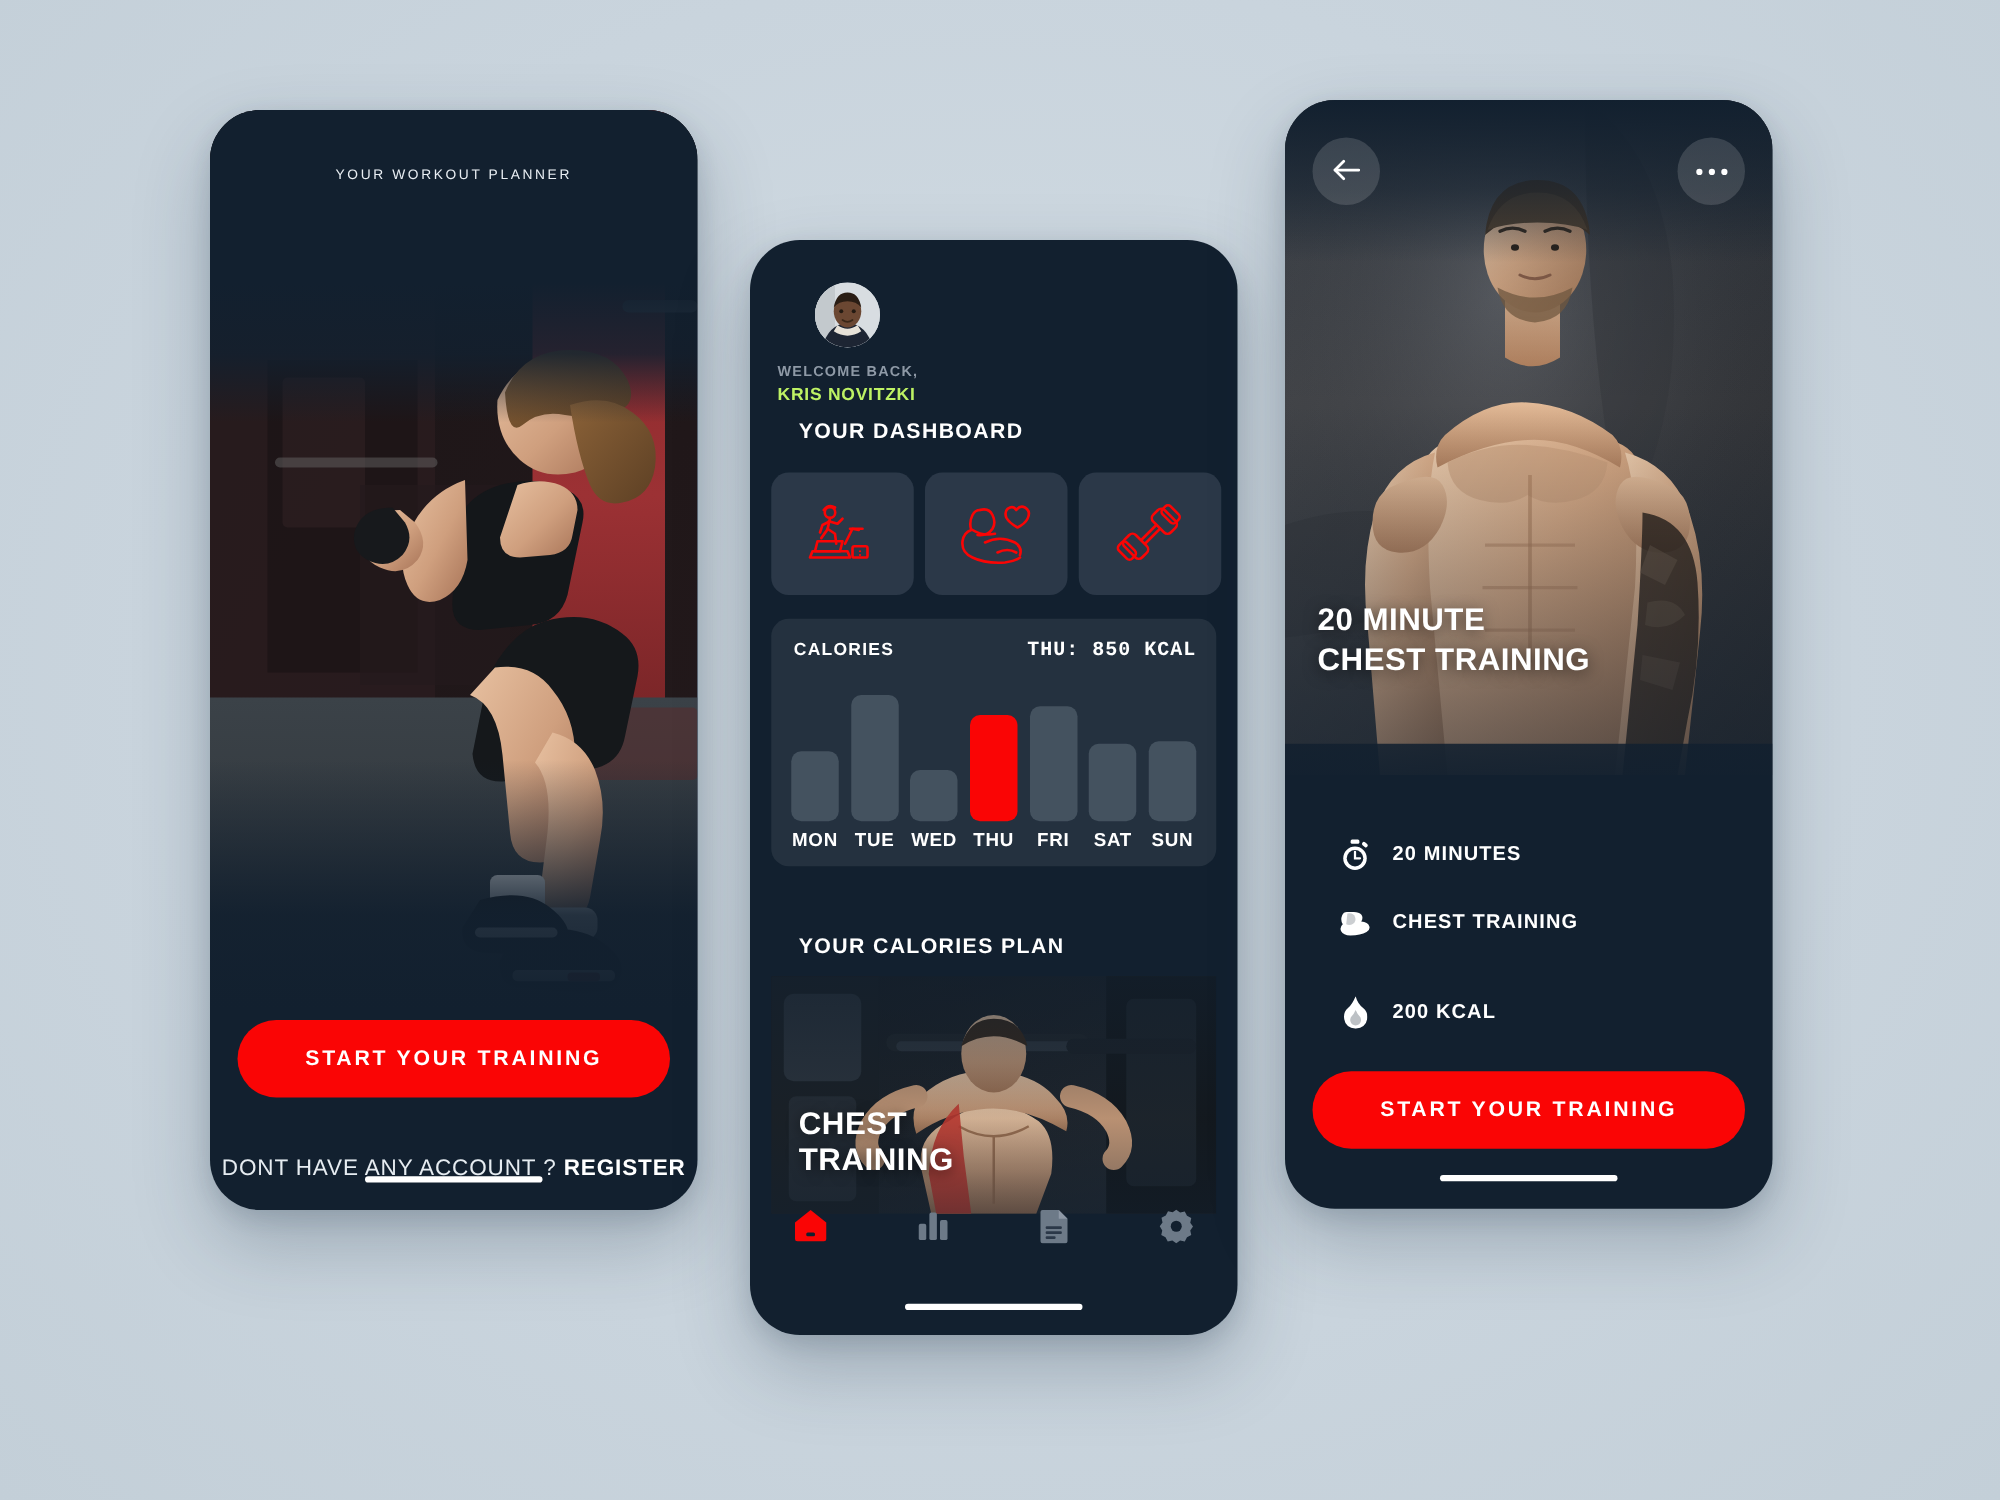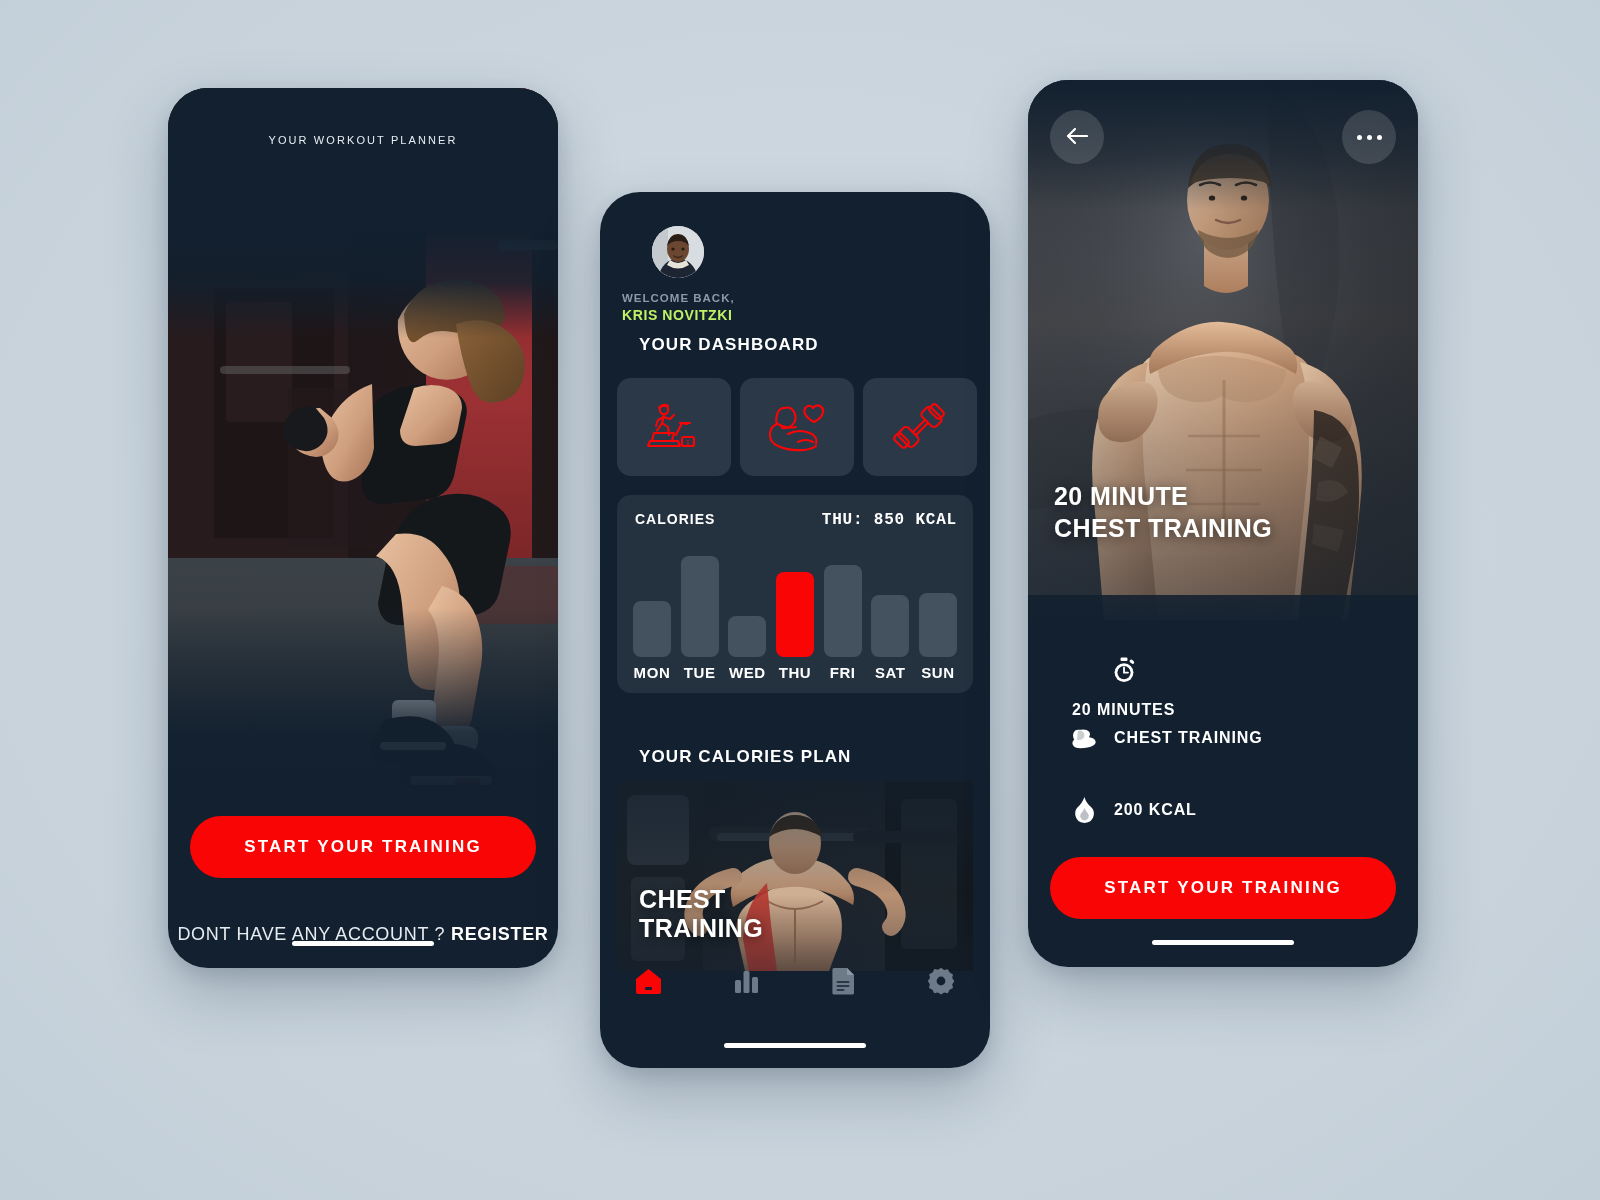--- a/index.html
+++ b/index.html
@@ -547,21 +547,21 @@
           <i class="dot3"></i>
       </span>
     </button>
 
     <div id="p3-title">
       <div>20 MINUTE</div>
       <div>CHEST TRAINING</div>
     </div>
 
     <div id="p3-meta">
-      <div class="meta-row" style="top:62px;flex-direction:column;">
+      <div class="meta-row" style="top:76px;">
         <span class="mi">
           <svg width="24" height="26" viewBox="0 0 24 26" aria-hidden="true">
             <rect x="8.5" y="0.5" width="7" height="3.4" rx="1.2" fill="#fff"></rect>
             <rect x="17.4" y="3.2" width="5" height="3" rx="1.4" fill="#fff" transform="rotate(40 19.9 4.7)"></rect>
             <circle cx="12" cy="15.6" r="9.4" fill="#fff"></circle>
             <circle cx="12" cy="15.6" r="6.6" fill="#12202f"></circle>
             <path d="M12 10.4 v5.2 h4" stroke="#fff" stroke-width="1.8" fill="none" stroke-linecap="round"></path>
           </svg>
         </span>
         <span class="mt">20 MINUTES</span>

